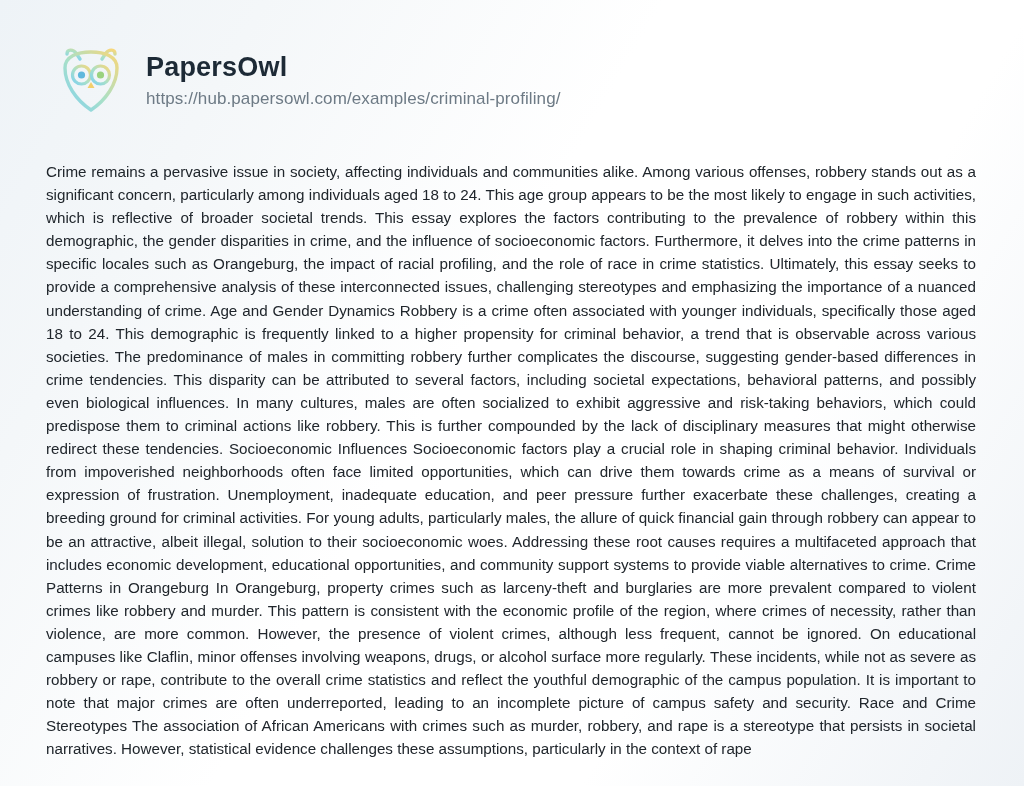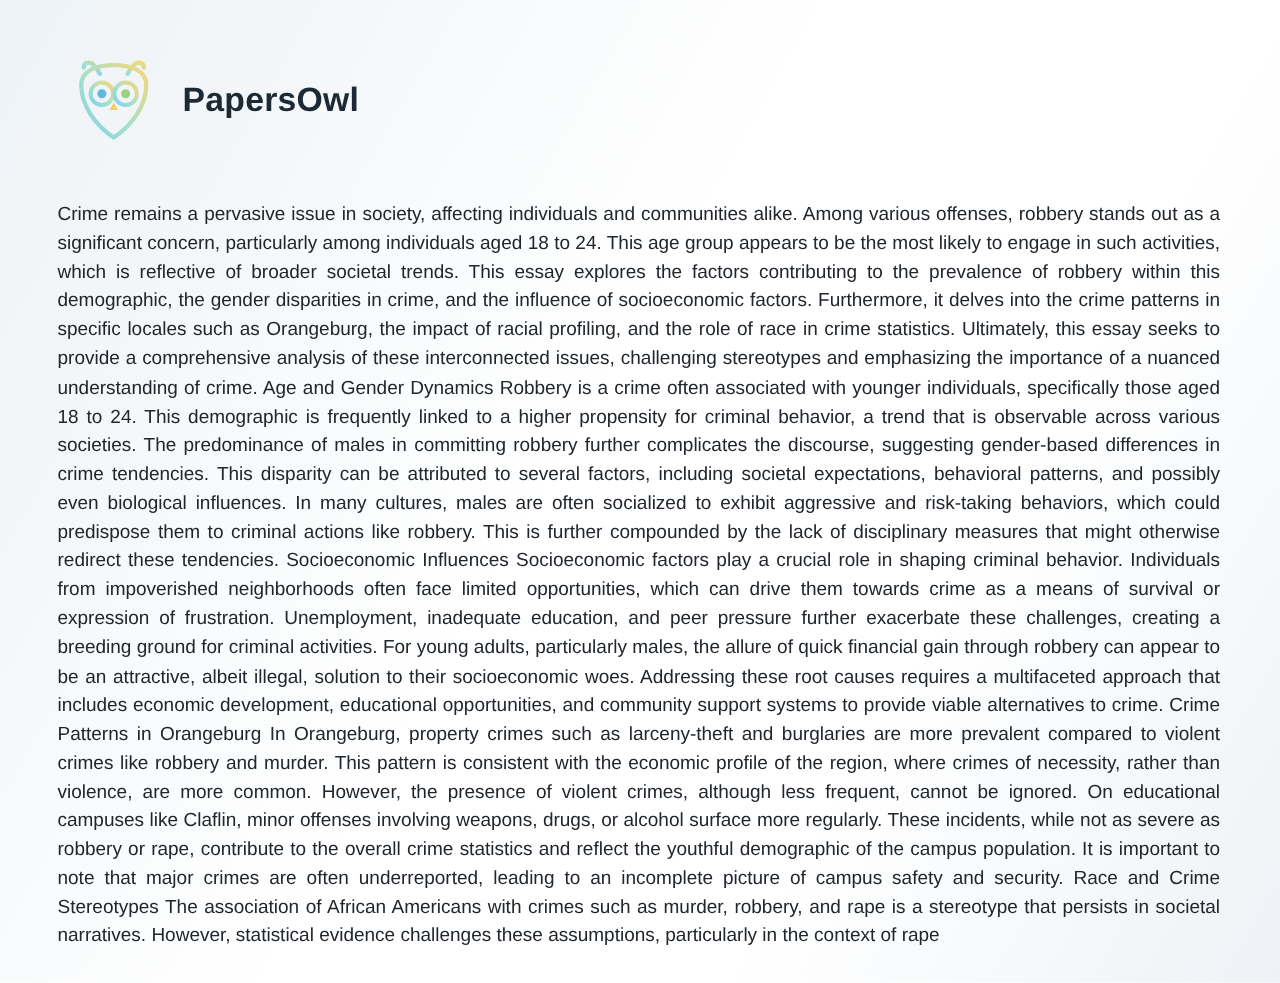--- a/index.html
+++ b/index.html
@@ -92,19 +92,20 @@
         <path d="M11 24 C11 12 24 8 37 8 C50 8 63 12 63 24 C63 40 52 56 37 66 C22 56 11 40 11 24 Z" fill="none" stroke="url(#owlgrad)" stroke-width="3.4" stroke-linejoin="round"></path>
         <circle cx="27.5" cy="31" r="9" fill="none" stroke="url(#owlgrad)" stroke-width="3.2"></circle>
         <circle cx="46.5" cy="31" r="9" fill="none" stroke="url(#owlgrad)" stroke-width="3.2"></circle>
         <circle cx="27.5" cy="31" r="3.6" fill="#5fb8dd"></circle>
         <circle cx="46.5" cy="31" r="3.6" fill="#9ad27f"></circle>
         <path d="M37 38 L33.5 44 L40.5 44 Z" fill="#f3cf6c"></path>
       </svg>
     </div>
     <div class="brand-text">
       <div class="brand-name">PapersOwl</div>
+      <div class="brand-url">https://hub.papersowl.com/examples/criminal-profiling/</div>
     </div>
   </div>
 
 
   <div class="body-text">Crime remains a pervasive issue in society, affecting individuals and communities alike. Among various offenses, robbery stands out as a significant concern, particularly among individuals aged 18 to 24. This age group appears to be the most likely to engage in such activities, which is reflective of broader societal trends. This essay explores the factors contributing to the prevalence of robbery within this demographic, the gender disparities in crime, and the influence of socioeconomic factors. Furthermore, it delves into the crime patterns in specific locales such as Orangeburg, the impact of racial profiling, and the role of race in crime statistics. Ultimately, this essay seeks to provide a comprehensive analysis of these interconnected issues, challenging stereotypes and emphasizing the importance of a nuanced understanding of crime. Age and Gender Dynamics Robbery is a crime often associated with younger individuals, specifically those aged 18 to 24. This demographic is frequently linked to a higher propensity for criminal behavior, a trend that is observable across various societies. The predominance of males in committing robbery further complicates the discourse, suggesting gender-based differences in crime tendencies. This disparity can be attributed to several factors, including societal expectations, behavioral patterns, and possibly even biological influences. In many cultures, males are often socialized to exhibit aggressive and risk-taking behaviors, which could predispose them to criminal actions like robbery. This is further compounded by the lack of disciplinary measures that might otherwise redirect these tendencies. Socioeconomic Influences Socioeconomic factors play a crucial role in shaping criminal behavior. Individuals from impoverished neighborhoods often face limited opportunities, which can drive them towards crime as a means of survival or expression of frustration. Unemployment, inadequate education, and peer pressure further exacerbate these challenges, creating a breeding ground for criminal activities. For young adults, particularly males, the allure of quick financial gain through robbery can appear to be an attractive, albeit illegal, solution to their socioeconomic woes. Addressing these root causes requires a multifaceted approach that includes economic development, educational opportunities, and community support systems to provide viable alternatives to crime. Crime Patterns in Orangeburg In Orangeburg, property crimes such as larceny-theft and burglaries are more prevalent compared to violent crimes like robbery and murder. This pattern is consistent with the economic profile of the region, where crimes of necessity, rather than violence, are more common. However, the presence of violent crimes, although less frequent, cannot be ignored. On educational campuses like Claflin, minor offenses involving weapons, drugs, or alcohol surface more regularly. These incidents, while not as severe as robbery or rape, contribute to the overall crime statistics and reflect the youthful demographic of the campus population. It is important to note that major crimes are often underreported, leading to an incomplete picture of campus safety and security. Race and Crime Stereotypes The association of African Americans with crimes such as murder, robbery, and rape is a stereotype that persists in societal narratives. However, statistical evidence challenges these assumptions, particularly in the context of rape</div>
 
 </div>
 
 </body></html>

